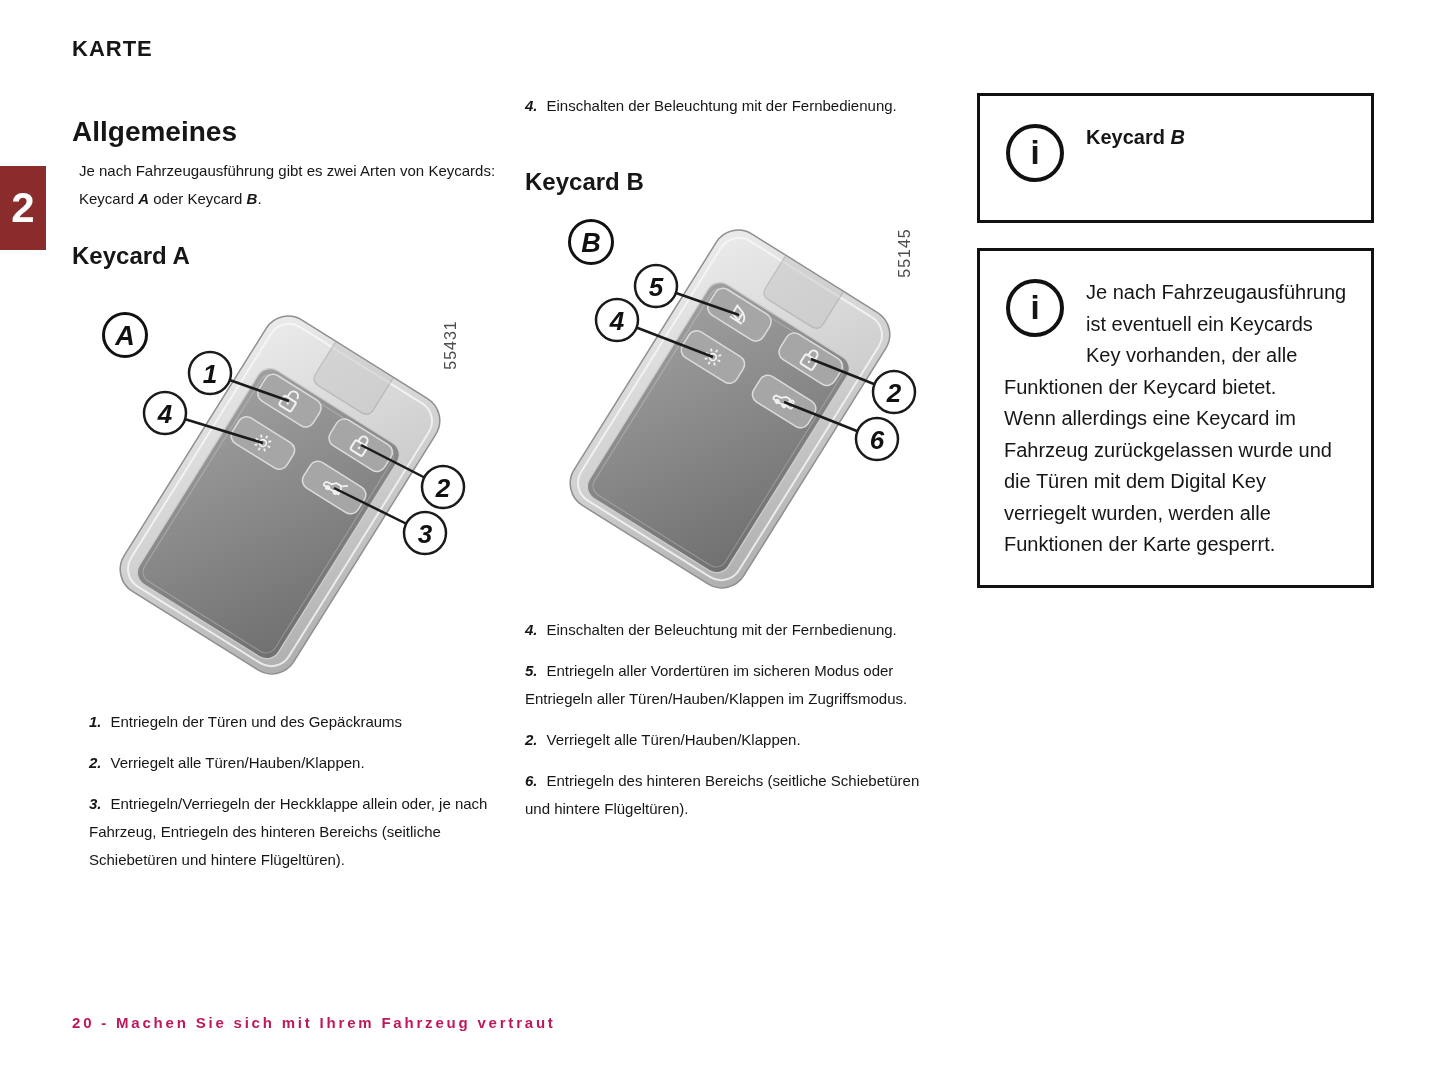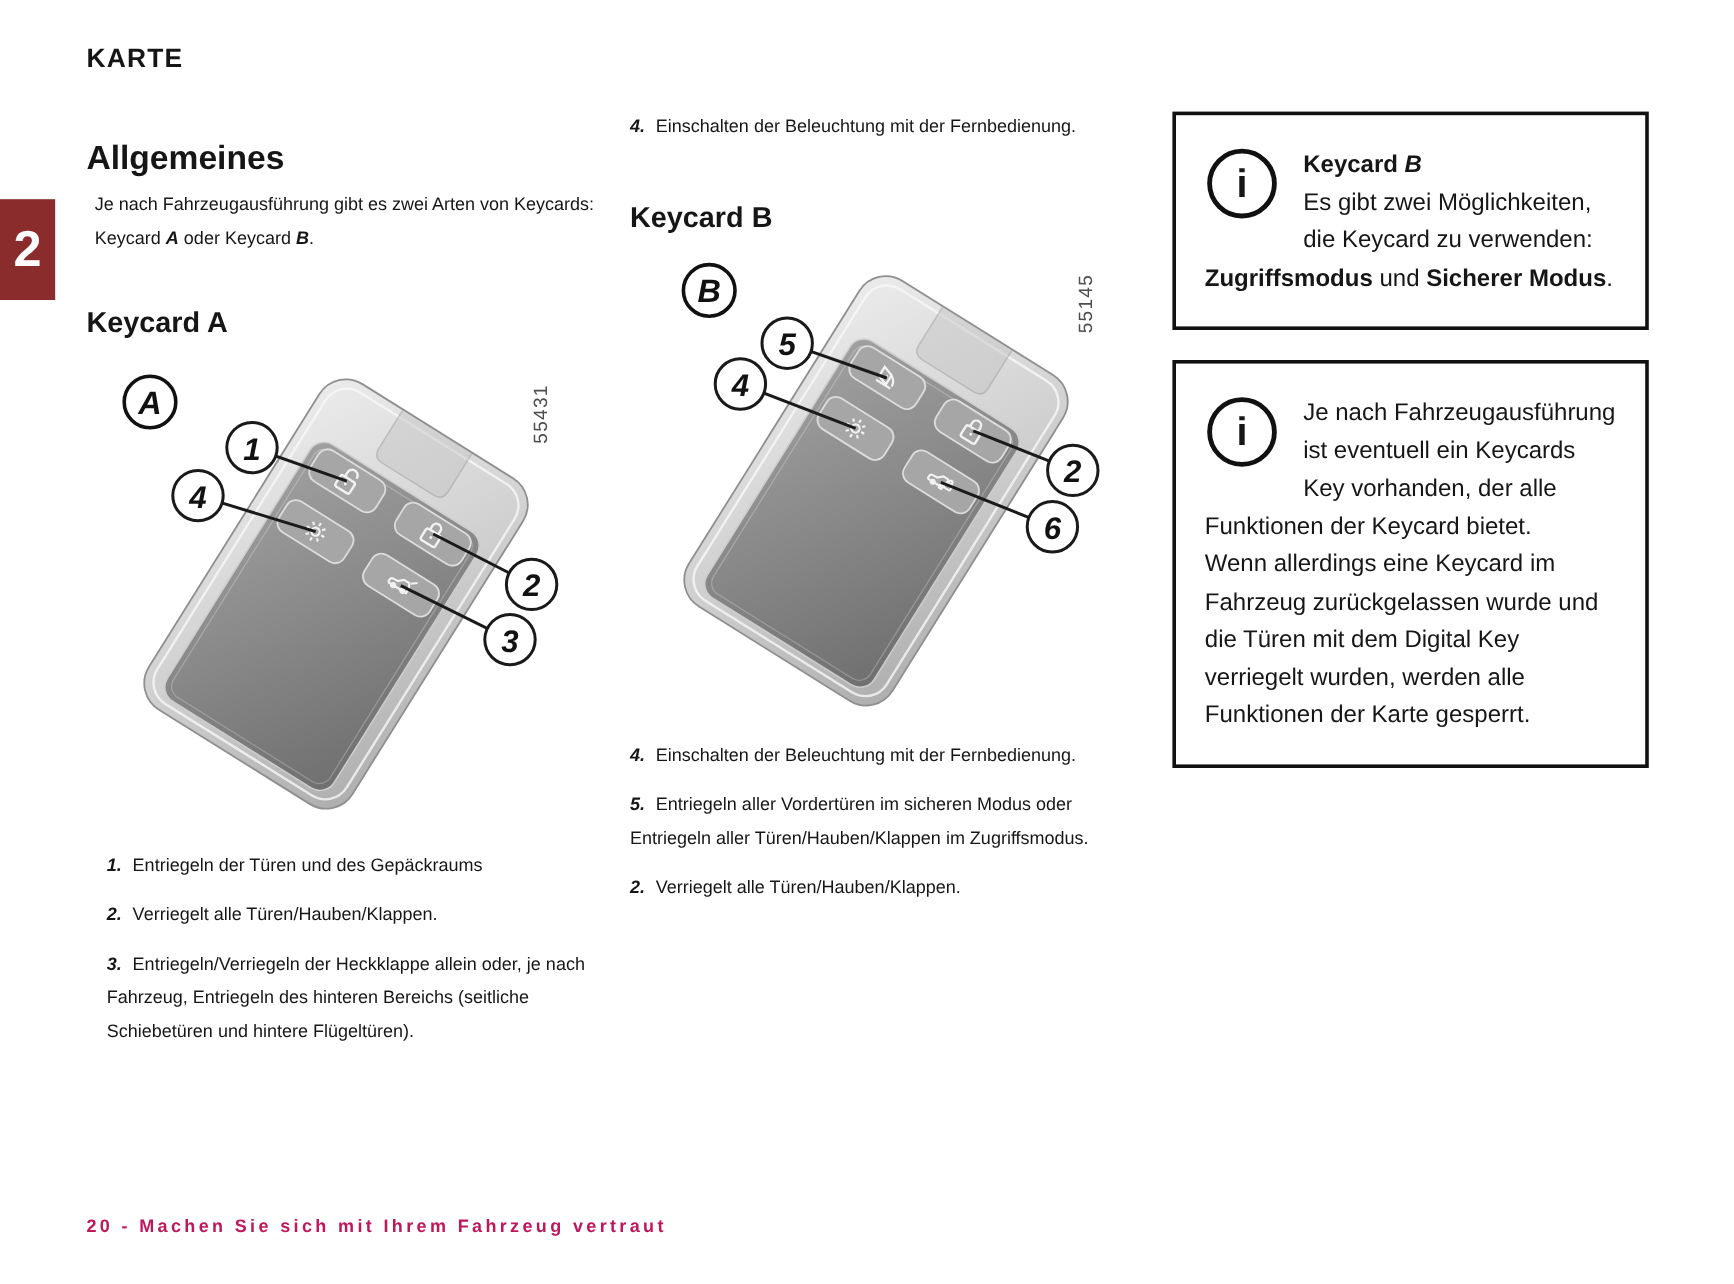--- a/index.html
+++ b/index.html
@@ -55,21 +55,21 @@
 <div class="abs chapter-tab">
   <span>2</span>
 </div>
 
 <div class="abs h2" style="left:72px;top:116px;">Allgemeines</div>
 
 <p class="abs body-text col" style="left:68px;top:146px;margin:11px;">
   <span>Je nach Fahrzeugausführung gibt es zwei Arten von Keycards: Keycard </span><span class="em-letter">A</span><span> oder Keycard </span><span class="em-letter">B</span><span>.</span>
 </p>
 
-<div class="abs h3" style="left:72px;top:256px;">Keycard A</div>
+<div class="abs h3" style="left:72px;top:242px;">Keycard A</div>
 
 <svg class="abs" style="left:75px;top:295px;" width="430" height="410" viewBox="0 0 430 410">
   <defs>
     <linearGradient id="ga-body" x1="0" y1="0" x2="1" y2="1">
       <stop offset="0" stop-color="#ececec"></stop>
         <stop offset="0.55" stop-color="#cfcfcf"></stop>
         <stop offset="1" stop-color="#adadad"></stop>
     </linearGradient>
     <linearGradient id="ga-panel" x1="0" y1="0" x2="1" y2="1">
       <stop offset="0" stop-color="#a0a0a0"></stop>
@@ -248,30 +248,30 @@
   <g>
     <circle cx="362" cy="234" r="21" fill="#fff" stroke="#1a1a1a" stroke-width="2.5"></circle>
     <text class="callout-num" x="362" y="235" text-anchor="middle" dominant-baseline="central">6</text>
   </g>
 </svg>
 
 <div class="abs body-text col" style="left:525px;top:616px;">
   <p class="list-item"><span class="list-num">4.</span><span>Einschalten der Beleuchtung mit der Fernbedienung.</span></p>
   <p class="list-item"><span class="list-num">5.</span><span>Entriegeln aller Vordertüren im sicheren Modus oder Entriegeln aller Türen/Hauben/Klappen im Zugriffsmodus.</span></p>
   <p class="list-item"><span class="list-num">2.</span><span>Verriegelt alle Türen/Hauben/Klappen.</span></p>
+  <p class="list-item"><span class="list-num">6.</span><span>Entriegeln des hinteren Bereichs (seitliche Schiebetüren und hintere Flügeltüren).</span></p>
 </div>
 
 <div class="abs infocol">
 
   <div class="infobox">
     <span class="info-icon">
         <span>i</span>
       </span>
     <p class="ib-title"><span>Keycard </span><span class="em-letter">B</span></p>
-    <p><span>Es gibt zwei Möglichkeiten, die Keycard zu verwenden: </span><span class="b">Zugriffsmodus</span><span> und </span><span class="b">Sicherer Modus</span><span>.</span></p>
   </div>
 
   <div class="infobox">
     <span class="info-icon">
         <span>i</span>
       </span>
     <p>Je nach Fahrzeugausführung ist eventuell ein Keycards Key vorhanden, der alle Funktionen der Keycard bietet.</p>
     <p>Wenn allerdings eine Keycard im Fahrzeug zurückgelassen wurde und die Türen mit dem Digital Key verriegelt wurden, werden alle Funktionen der Karte gesperrt.</p>
   </div>
 

